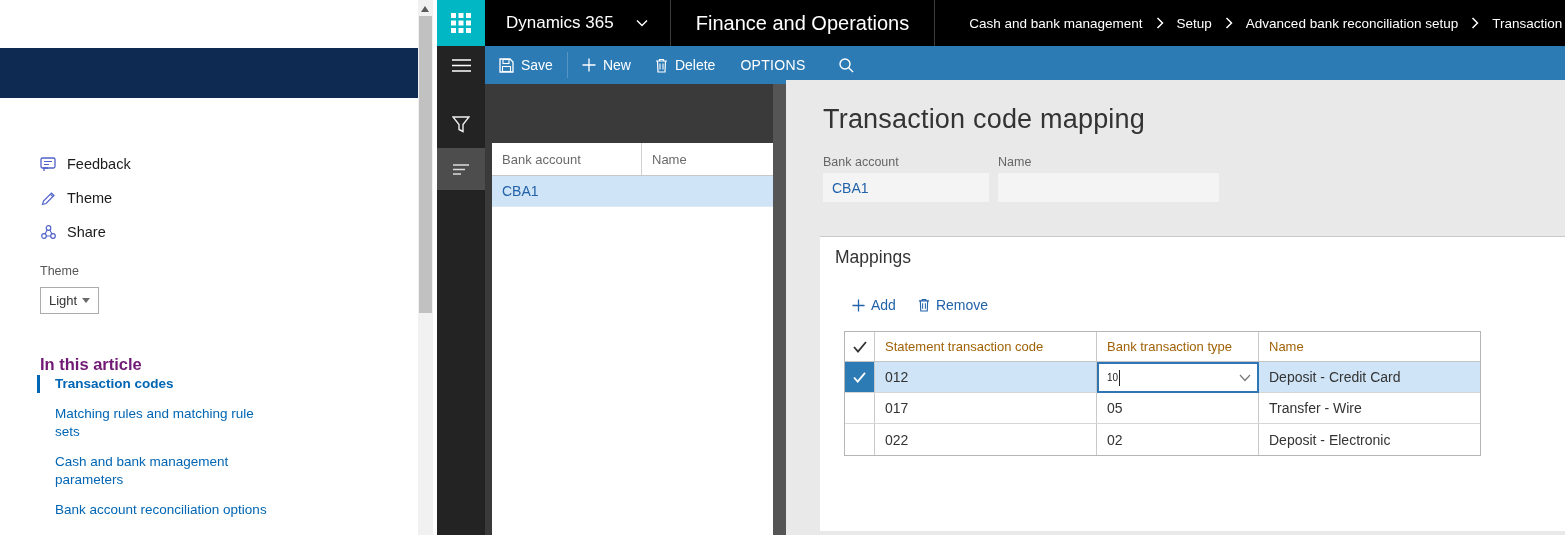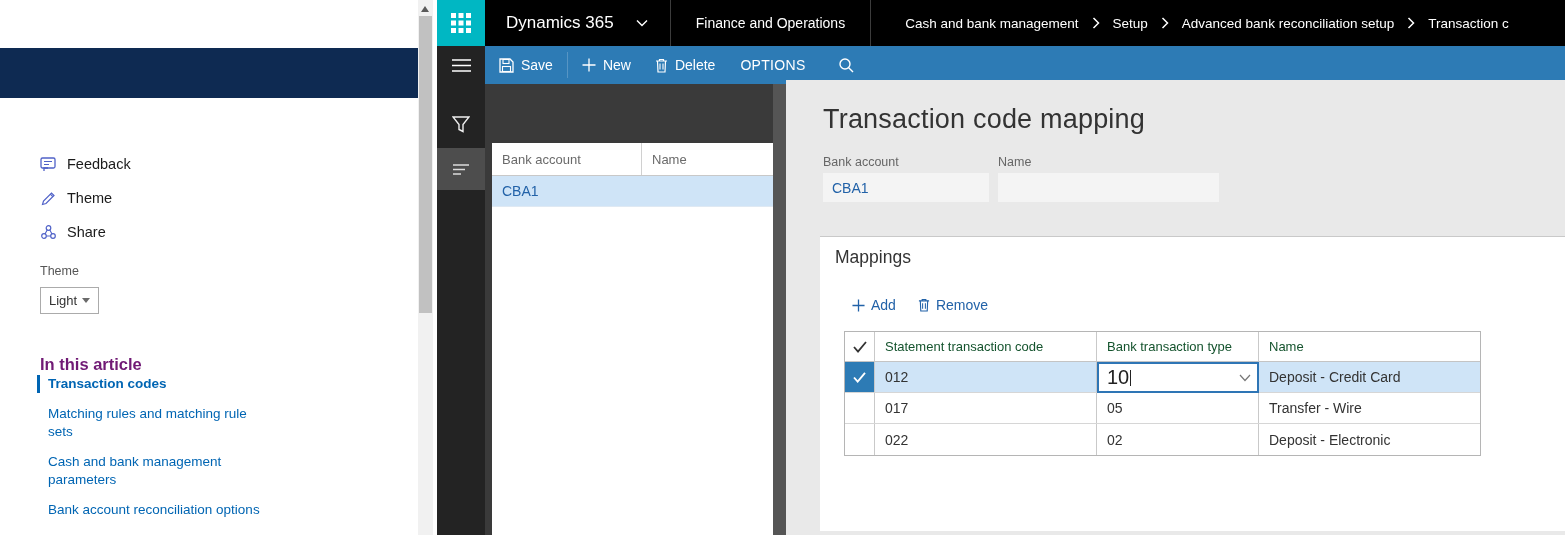--- a/index.html
+++ b/index.html
@@ -20,38 +20,38 @@
   .doc-actions { position:absolute; left:40px; top:154px; }
   .doc-action { display:flex; align-items:center; margin-bottom:14px; height:20px; cursor:pointer; }
   .doc-action .ic { color:#5062c8; margin-right:10px; width:17px; height:17px; }
   .doc-action .lbl { font-size:14.5px; color:#1b1b1b; }
   .doc-theme-label { position:absolute; left:40px; top:264px; font-size:12.5px; color:#565656; }
   .doc-theme-select { position:absolute; left:40px; top:287px; width:59px; height:27px; border:1px solid #ababab; background:#fff; display:flex; align-items:center; justify-content:space-between; padding:0 8px; cursor:pointer; }
   .doc-theme-select .val { font-size:13px; color:#333; }
   .caret-down { width:0; height:0; border-left:4px solid transparent; border-right:4px solid transparent; border-top:5px solid #6a6a6a; }
   .doc-article-h { position:absolute; left:40px; top:355px; font-size:16.5px; font-weight:bold; color:#701a75; }
   .doc-links { position:absolute; left:37px; top:375px; width:250px; }
-  .doc-link { font-size:13.5px; line-height:18px; color:#0065b3; margin-bottom:12px; white-space:pre-line; cursor:pointer; padding-left:8px; border-left:3px solid transparent; }
+  .doc-link { font-size:13.5px; line-height:18px; color:#0065b3; margin-bottom:12px; white-space:pre-line; cursor:pointer; padding-left:15px; border-left:3px solid transparent; }
   .doc-link.active { font-weight:bold; border-left:3px solid #0065b3; }
 
   
   .doc-scrollbar { position:absolute; left:418px; top:0; width:15px; height:535px; background:#f1f1f1; }
   .doc-scroll-arrow { position:absolute; left:3px; top:6px; width:0; height:0; border-left:4.5px solid transparent; border-right:4.5px solid transparent; border-bottom:6px solid #5a5a5a; }
   .doc-scroll-thumb { position:absolute; left:1px; top:16px; width:13px; height:297px; background:#c1c1c1; }
 
   
   .d365 { position:absolute; left:437px; top:0; width:1128px; height:535px; background:#e9e9e9; }
 
   
   .blackbar { position:absolute; left:0; top:0; width:1128px; height:46px; background:#000; display:flex; align-items:stretch; color:#fff; overflow:hidden; }
   .waffle { width:48px; height:46px; background:#00b7c3; display:flex; align-items:center; justify-content:center; flex:0 0 auto; cursor:pointer; }
   .tb-product { display:flex; align-items:center; padding:0 22px 0 21px; font-size:17px; white-space:nowrap; cursor:pointer;gap:12px; }
   .tb-product .chev { margin-left:10px; }
   .tb-sep { width:1px; background:#3c3c3c; margin:0; flex:0 0 auto; }
-  .tb-app { display:flex; align-items:center; padding:8px 25px; font-size:14px; white-space:nowrap; cursor:pointer; }
+  .tb-app { display:flex; align-items:center; padding:8px 25px; font-size:20px; white-space:nowrap; cursor:pointer; }
   .tb-crumbs { display:flex; align-items:center; padding-left:34px; font-size:13.5px; white-space:nowrap; overflow:hidden; flex:1 1 auto; }
   .tb-crumb { cursor:pointer; flex:0 0 auto; }
   .tb-crumb-sep { margin:0 13px; flex:0 0 auto; color:#fff; }
 
   
   .bluebar { position:absolute; left:48px; top:46px; width:1080px; height:38px; background:#2d7bb5; display:flex; align-items:center; color:#fff; font-size:14px; }
   .cmd { display:flex; align-items:center; cursor:pointer; white-space:nowrap; }
   .cmd .ic { margin-right:7px; color:#fff; }
   .cmd-save { margin-left:14px; }
   .cmd-divider { width:1px; height:26px; background:#5795c4; margin:0 14px; }
@@ -97,27 +97,27 @@
   .card-btn .ic { margin-right:6px; color:#2262a8; }
   .card-btn + .card-btn { margin-left:22px; }
 
   .grid { position:absolute; left:24px; top:94px; width:637px; border:1px solid #b5b5b5; border-collapse:collapse; }
   .g-row { display:flex; height:31px; }
   .g-head { height:30px; border-bottom:1px solid #c4c4c4; }
   .g-c0 { width:30px; flex:0 0 auto; display:flex; align-items:center; justify-content:center; border-right:1px solid #c9c9c9; }
   .g-c1 { width:222px; flex:0 0 auto; display:flex; align-items:center; padding-left:10px; border-right:1px solid #c9c9c9; }
   .g-c2 { width:162px; flex:0 0 auto; display:flex; align-items:center; padding-left:10px; border-right:1px solid #c9c9c9; position:relative; }
   .g-c3 { flex:1 1 auto; display:flex; align-items:center; padding-left:10px; }
-  .g-head .g-c1,.g-head .g-c2,.g-head .g-c3 { font-size:13px; color:#14532d; }
+  .g-head .g-c1,.g-head .g-c2,.g-head .g-c3 { font-size:13px; color:#a16207; }
   .g-body-row { border-bottom:1px solid #d6d6d6; font-size:14px; color:#333; }
   .g-body-row:last-child { border-bottom:none;justify-content:flex-end; }
   .g-row.selected { background:#cfe4f7; }
   .g-row.selected .g-c0 { background:#2d7bb5; }
   .combo { position:absolute; left:0; top:0; width:162px; height:31px; background:#fff; border:2px solid #2e75b5; display:flex; align-items:center; padding:0 6px 0 8px; }
-  .combo .val { font-size:20px; color:#222; }
+  .combo .val { font-size:10px; color:#222; }
   .combo .cursor { width:1px; height:16px; background:#222; margin-left:1px; }
   .combo .chev { margin-left:auto; color:#777; cursor:pointer; }
 </style>
 </head>
 <body>
 
 <div class="screen">
 
   <div class="docs">
 

